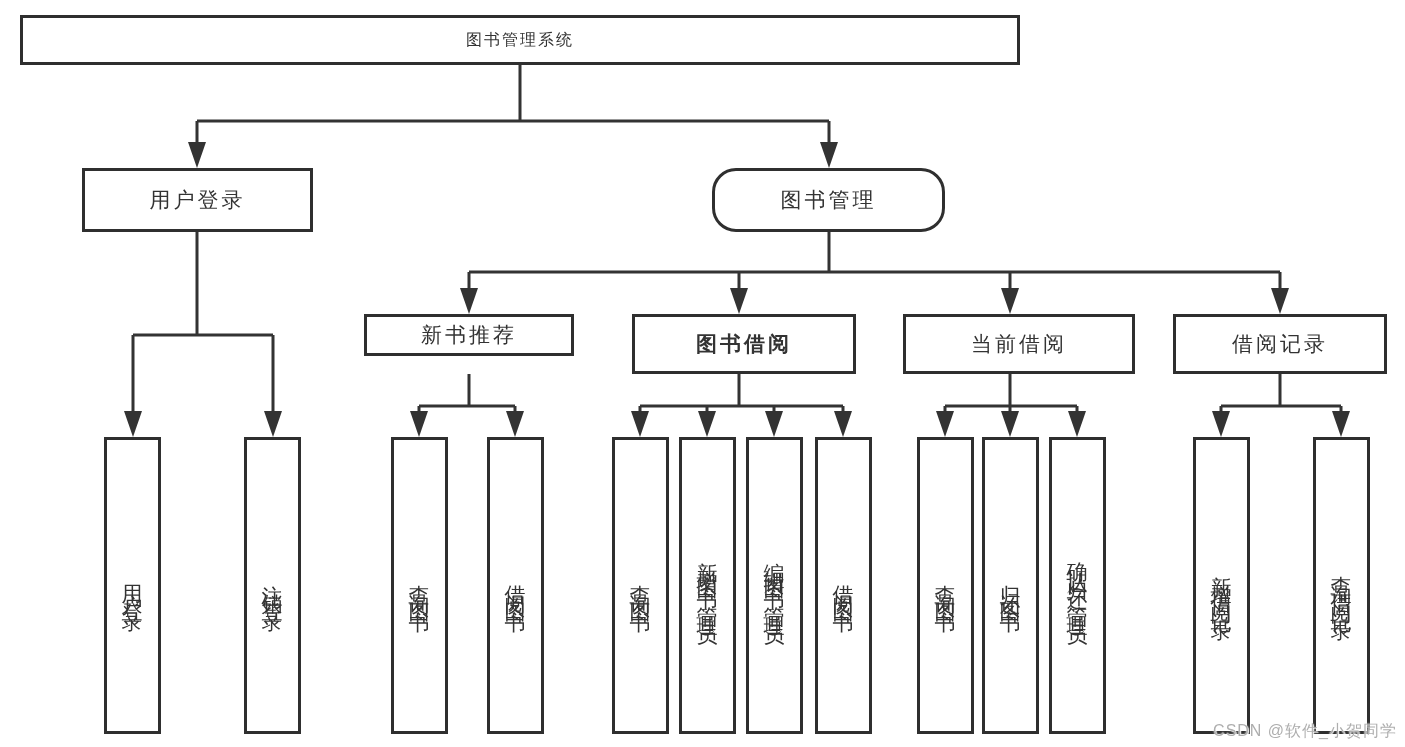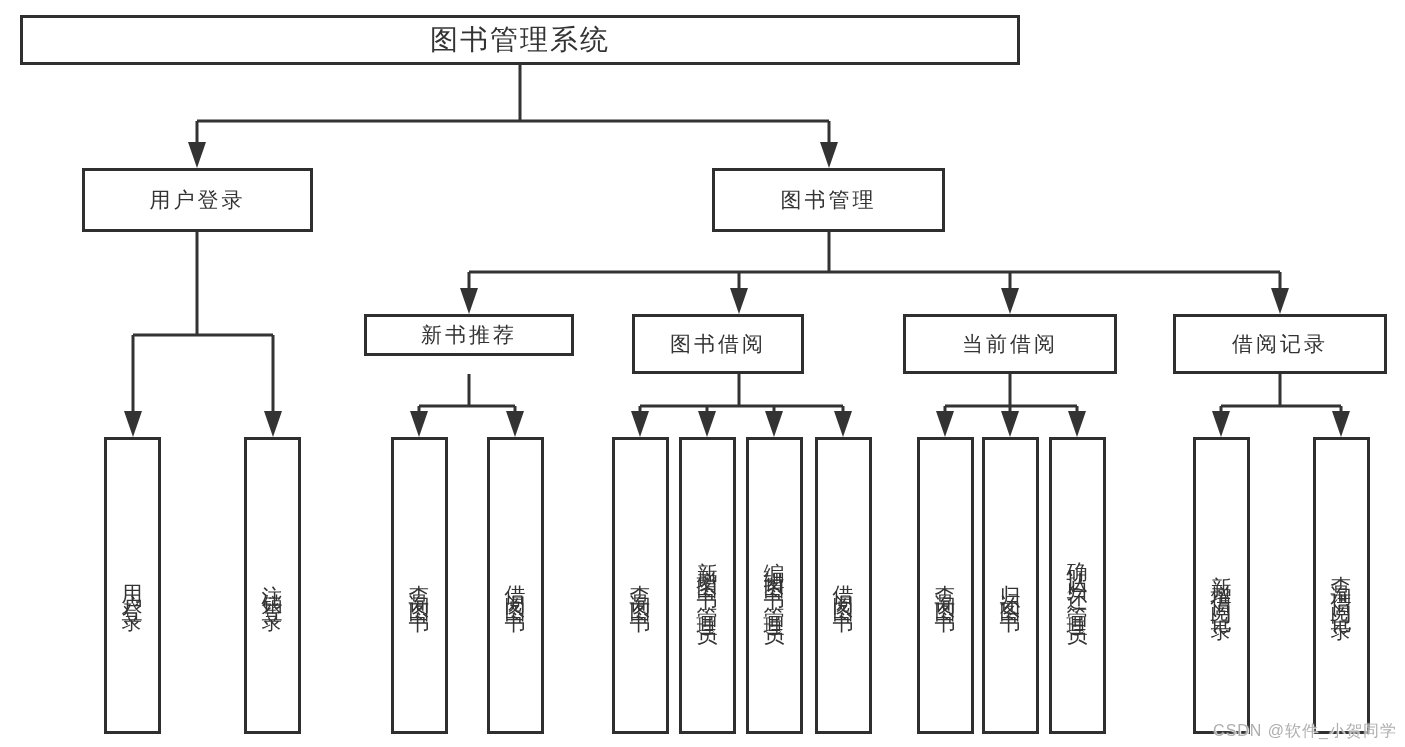--- a/index.html
+++ b/index.html
@@ -32,21 +32,21 @@
     display: flex;
     align-items: center;
     justify-content: center;
     text-align: center;
   }
   .node.h-node {
     font-size: 21px;
     letter-spacing: 3px;
   }
   .node.root-node {
-    font-size: 28px;
+    font-size: 16px;
     letter-spacing: 2px;
     font-family: Liberation Serif, serif;
   }
   .node.v-node {
     writing-mode: vertical-rl;
     text-orientation: mixed;
     font-size: 21px;
     letter-spacing: 9px;
     line-height: 1;
   }
@@ -106,25 +106,25 @@
       <use href="#arrowhead" x="1010" y="437"></use>
       <use href="#arrowhead" x="1077" y="437"></use>
       <use href="#arrowhead" x="1221" y="437"></use>
       <use href="#arrowhead" x="1341" y="437"></use>
     </g>
   </svg>
 
   <div class="node h-node root-node" style="left:20px; top:15px; width:1000px; height:50px;">图书管理系统</div>
 
   <div class="node h-node" style="left:82px; top:168px; width:231px; height:64px;">用户登录</div>
-  <div class="node h-node" style="left:712px; top:168px; width:233px; height:64px;">图书管理</div>
+  <div class="node h-node" style="left:712px; top:168px; width:233px; height:64px;border-radius:24px;">图书管理</div>
 
   <div class="node h-node" style="left:364px; top:314px; width:210px; height:42px;">新书推荐</div>
-  <div class="node h-node" style="left:632px; top:314px; width:172px; height:60px;">图书借阅</div>
-  <div class="node h-node" style="left:903px; top:314px; width:214px; height:60px;">当前借阅</div>
+  <div class="node h-node" style="left:632px; top:314px; width:224px; height:60px;font-weight:bold;">图书借阅</div>
+  <div class="node h-node" style="left:903px; top:314px; width:232px; height:60px;">当前借阅</div>
   <div class="node h-node" style="left:1173px; top:314px; width:214px; height:60px;">借阅记录</div>
 
   <div class="node v-node" style="left:104px; top:437px; width:57px; height:297px;">用户登录</div>
   <div class="node v-node" style="left:244px; top:437px; width:57px; height:297px;">注销登录</div>
 
   <div class="node v-node" style="left:391px; top:437px; width:57px; height:297px;">查询图书</div>
   <div class="node v-node" style="left:487px; top:437px; width:57px; height:297px;">借阅图书</div>
 
   <div class="node v-node" style="left:612px; top:437px; width:57px; height:297px;">查询图书</div>
   <div class="node v-node" style="left:679px; top:437px; width:57px; height:297px;">新增图书（管理员）</div>

